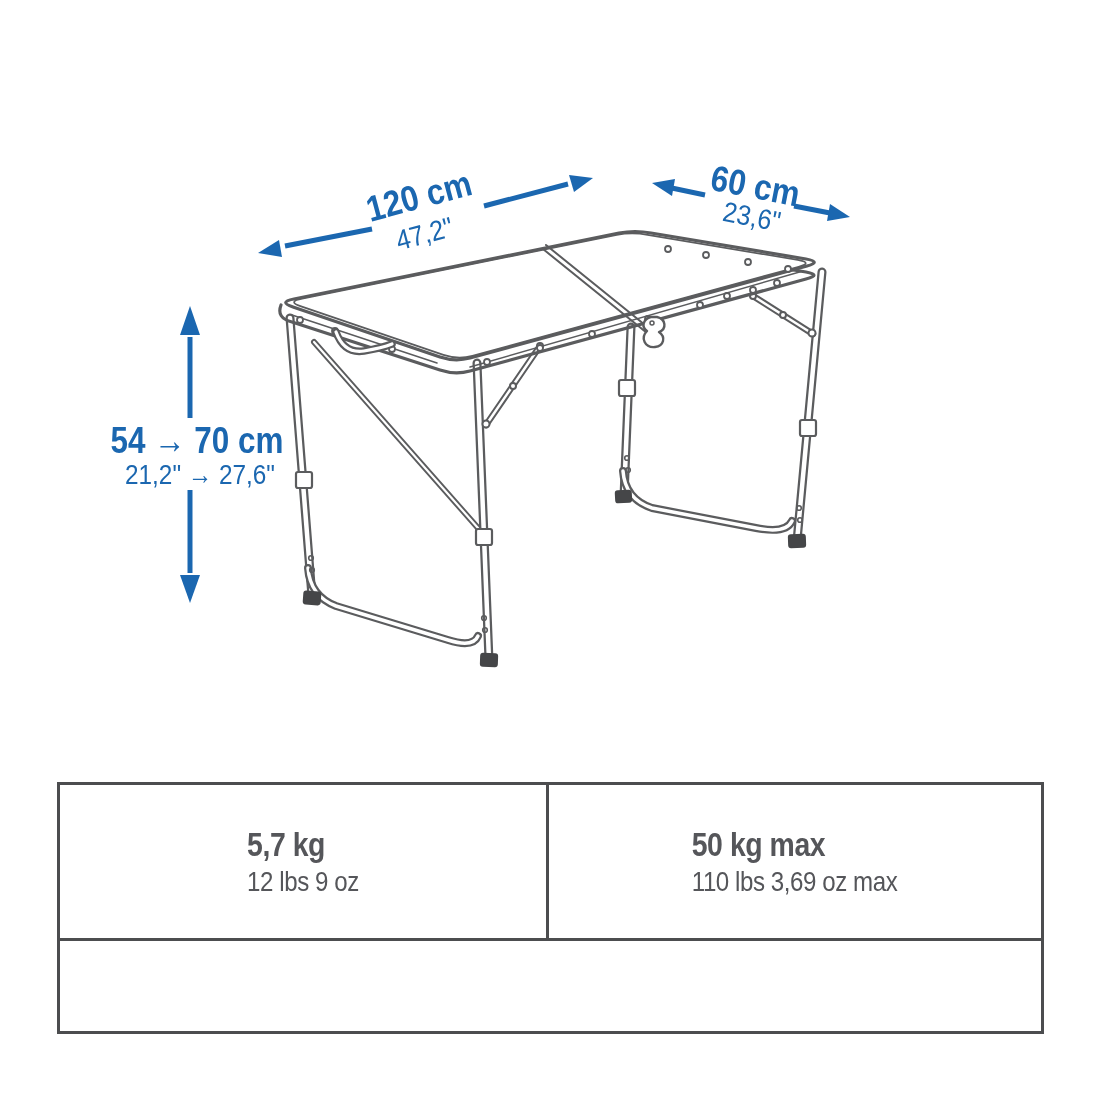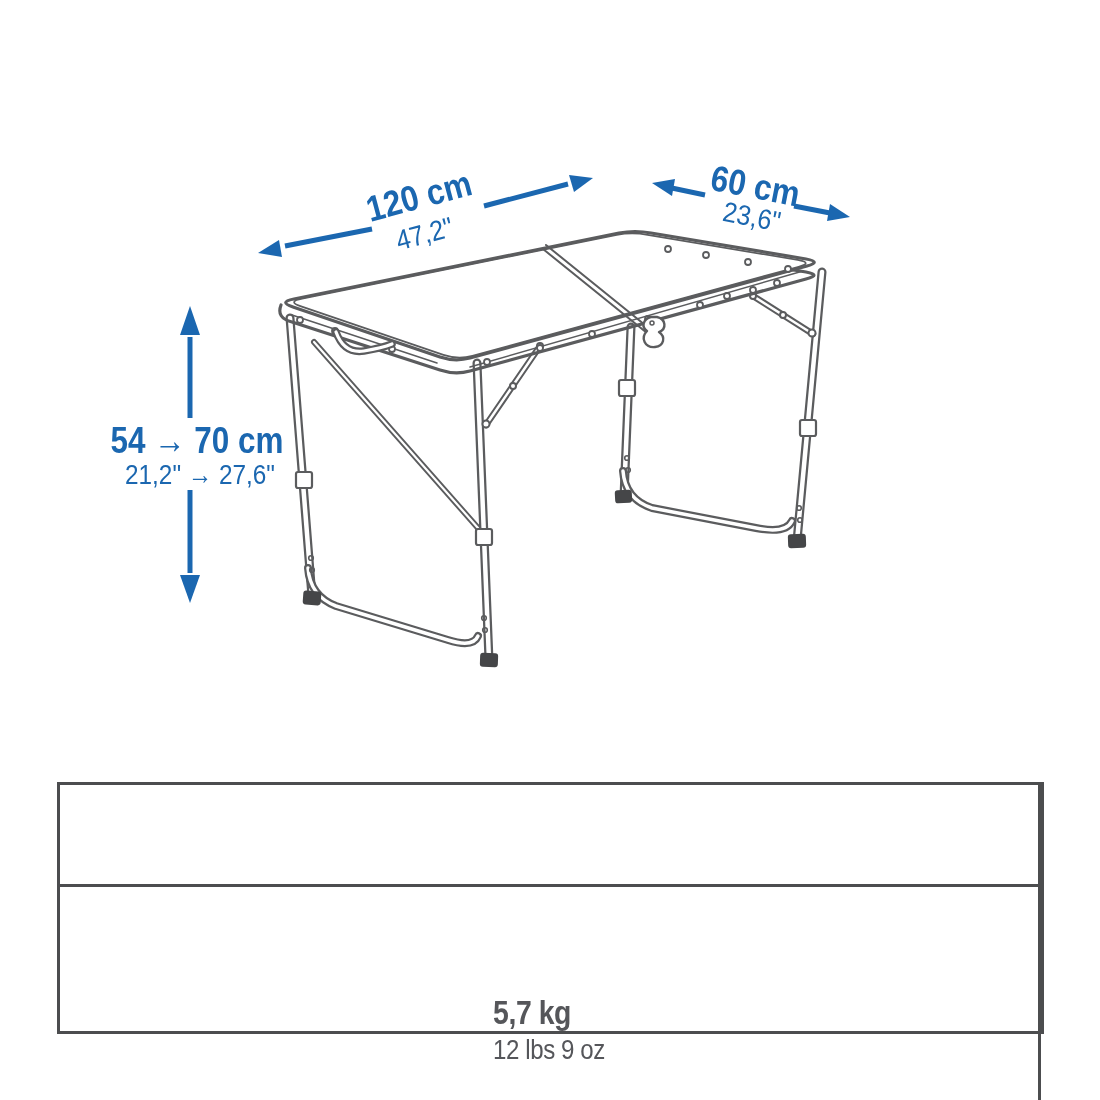--- a/index.html
+++ b/index.html
@@ -11,21 +11,21 @@
 
   
   .dim-main{font-weight:bold;font-size:36px;fill:#1b67b0;}
   .dim-sub{font-size:28px;fill:#1b67b0;}
 
   
   .spec-table{
     position:absolute;left:57px;top:782px;width:987px;height:252px;
     border:3px solid #4c4d4f;box-sizing:border-box;color:#55565a;
   }
-  .spec-row-top{display:flex;height:102px;box-sizing:border-box;border-bottom:3px solid #4c4d4f;flex-direction:column;}
+  .spec-row-top{display:flex;height:156px;box-sizing:border-box;border-bottom:3px solid #4c4d4f;}
   .spec-row-bottom{display:flex;height:121px;box-sizing:border-box;}
   .spec-cell{flex:1 1 auto;display:flex;align-items:center;justify-content:center;box-sizing:border-box;}
   .spec-cell-left{flex:0 0 489px;border-right:3px solid #4c4d4f;}
   .spec-block{text-align:left;transform:scaleX(0.86);transform-origin:center center;}
   .spec-main{font-size:33px;font-weight:bold;letter-spacing:-0.5px;line-height:1.22;white-space:nowrap;}
   .spec-sub{font-size:28px;letter-spacing:-0.5px;line-height:1.15;white-space:nowrap;}
 </style>
 </head>
 <body>
 
@@ -172,16 +172,22 @@
   </svg>
 
   <div class="spec-table">
     <div class="spec-row-top">
       <div class="spec-cell spec-cell-left">
         <div class="spec-block">
           <div class="spec-main">5,7 kg</div>
           <div class="spec-sub">12 lbs 9 oz</div>
         </div>
       </div>
+      <div class="spec-cell">
+        <div class="spec-block">
+          <div class="spec-main">50 kg max</div>
+          <div class="spec-sub">110 lbs 3,69 oz max</div>
+        </div>
+      </div>
     </div>
   </div>
 
 </div>
 
 </body></html>

